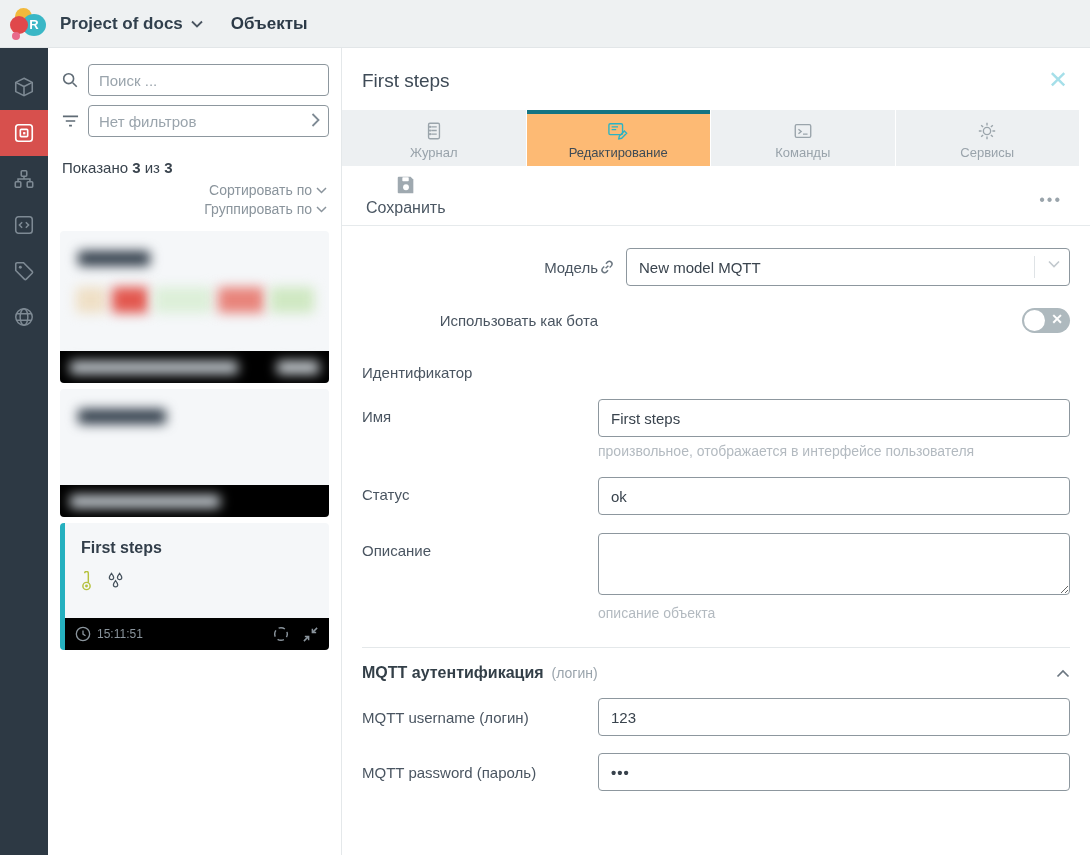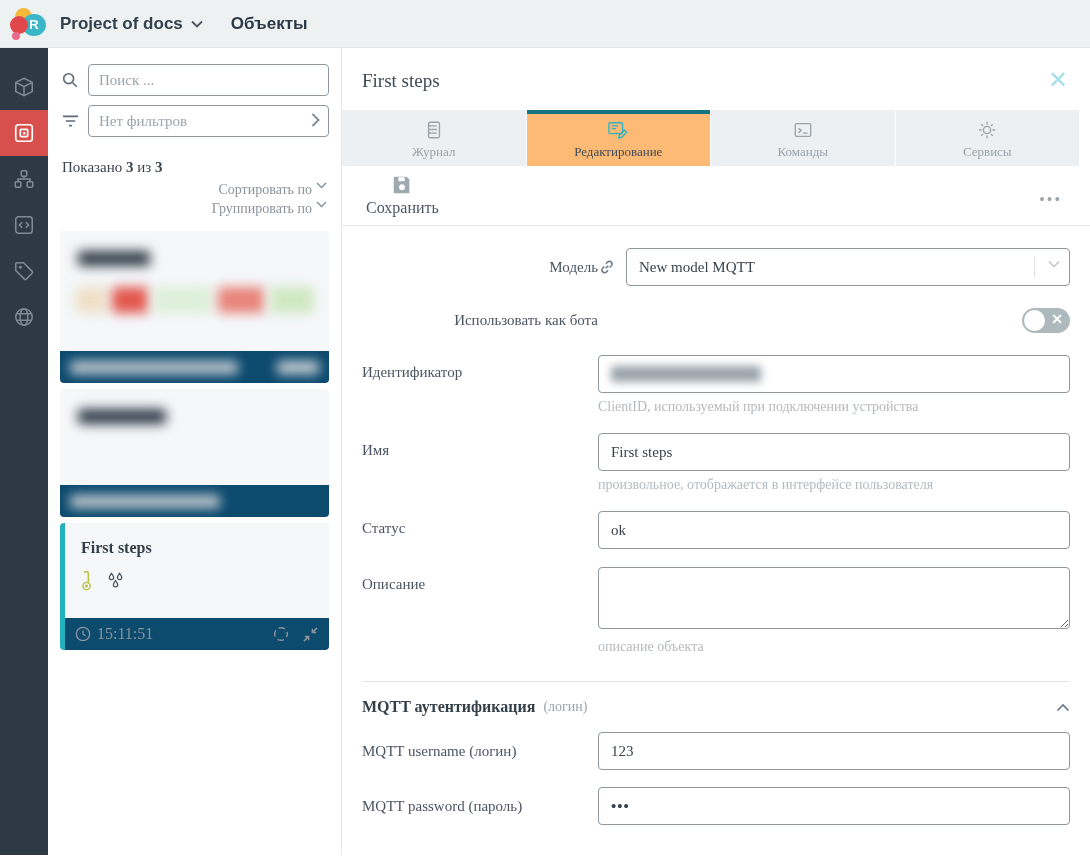--- a/index.html
+++ b/index.html
@@ -15,21 +15,21 @@
     color:#fff; font-size:13px; font-weight:bold; display:flex; align-items:center;
     justify-content:center; }
   .logo .c.yellow { width:17px; height:17px; left:7px; top:2px; background:#f2b93c; }
   .logo .c.red { width:18px; height:18px; left:2px; top:10px; background:#e0484b; }
   .logo .c.pink { width:8px; height:8px; left:4px; top:26px; background:#e86a8b; }
   .project-name { margin-left:12px; font-size:17px; font-weight:700; color:#31404d;
     display:flex; align-items:center; gap:8px; cursor:pointer; }
   .menu-item { margin-left:28px; font-size:17px; font-weight:700; color:#2c3a47; cursor:pointer; }
 
   
-  .main { display:flex; height:807px;font-family:Liberation Serif, serif; }
+  .main { display:flex; height:807px; }
 
   
   .iconbar { width:48px; background:#2d3944; padding-top:16px; display:flex;
     flex-direction:column; flex:0 0 auto; }
   .rail-item { height:46px; display:flex; align-items:center; justify-content:center;
     color:#7e8a94; cursor:pointer; }
   .rail-item.active { background:#d7504d; color:#fff; }
 
   
   .list-panel { width:294px; flex:0 0 auto; background:#fff; border-right:1px solid #e4e8ea;
@@ -38,32 +38,32 @@
   .lp-icon { width:20px; display:flex; justify-content:center; color:#5f6b75; }
   .lp-input-wrap { position:relative; flex:1; }
   .lp-input { width:100%; height:32px; border:1px solid #8d979e; border-radius:4px;
     padding:0 10px; font-size:15px; color:#39434d; font-family:inherit; background:#fff; }
   .lp-input::placeholder { color:#9aa4ac; }
   .lp-input.with-chev { padding-right:28px; }
   .lp-chev { position:absolute; right:9px; top:8px; color:#7e8a94; }
   .shown { margin:22px 0 6px 2px; font-size:15px; color:#39434d; }
   .shown b { font-weight:700; }
   .sortline { text-align:right; font-size:14px; color:#8a949c; margin:3px 2px 0 0;
-    display:flex; justify-content:flex-end; align-items:flex-start; gap:4px; cursor:pointer; }
+    display:flex; justify-content:flex-end; align-items:center; gap:4px; cursor:pointer; }
   .cards { margin-top:14px; display:flex; flex-direction:column; gap:6px; }
   .card { background:#f5f7f9; border-radius:4px; position:relative; overflow:hidden; }
   .blur { filter:blur(6px); border-radius:3px; }
   .card1 { height:152px; }
   .card2 { height:128px; }
   .card3 { height:127px; border-left:5px solid #25b0bf; }
   .card3 .title { font-size:16px; font-weight:700; color:#323e4a; margin:16px 0 0 16px; }
   .card3 .sensors { display:flex; gap:14px; margin:14px 0 0 16px; align-items:center; }
   .card-footer { position:absolute; left:0; right:0; bottom:0; height:32px;
-    background:#0c4a6e; display:flex; align-items:center; padding:0 10px; gap:6px;
-    color:#8a949c; font-size:16px; }
+    background:#000000; display:flex; align-items:center; padding:0 10px; gap:6px;
+    color:#8a949c; font-size:12px; }
   .card-footer .spacer { flex:1; }
 
   
   .detail { flex:1; background:#fff; display:flex; flex-direction:column; }
   .panel-header { display:flex; align-items:flex-start; justify-content:space-between;
     padding:22px 22px 0 20px; }
   .panel-title { font-size:19px; color:#3e4a56; }
   .close-x { font-size:24px; line-height:20px; color:#a5dfe9; cursor:pointer; }
 
   .tabs { display:flex; margin-top:18px; width:calc(100% - 10px); }
@@ -391,26 +391,20 @@
         <div class="ctrl">
           <div class="toggle">
             <div class="knob"></div>
             <div class="off-x">✕</div>
           </div>
         </div>
       </div>
 
       <div class="frow top gap18">
         <div class="flabel">Идентификатор</div>
-        <div>
-          <div class="ident-box">
-            <div class="blurval"></div>
-          </div>
-          <div class="helper">ClientID, используемый при подключении устройства</div>
-        </div>
       </div>
 
       <div class="frow top gap18">
         <div class="flabel">Имя</div>
         <div>
           <input class="tinput" value="First steps" style="">
           <div class="helper">произвольное, отображается в интерфейсе пользователя</div>
         </div>
       </div>
 

